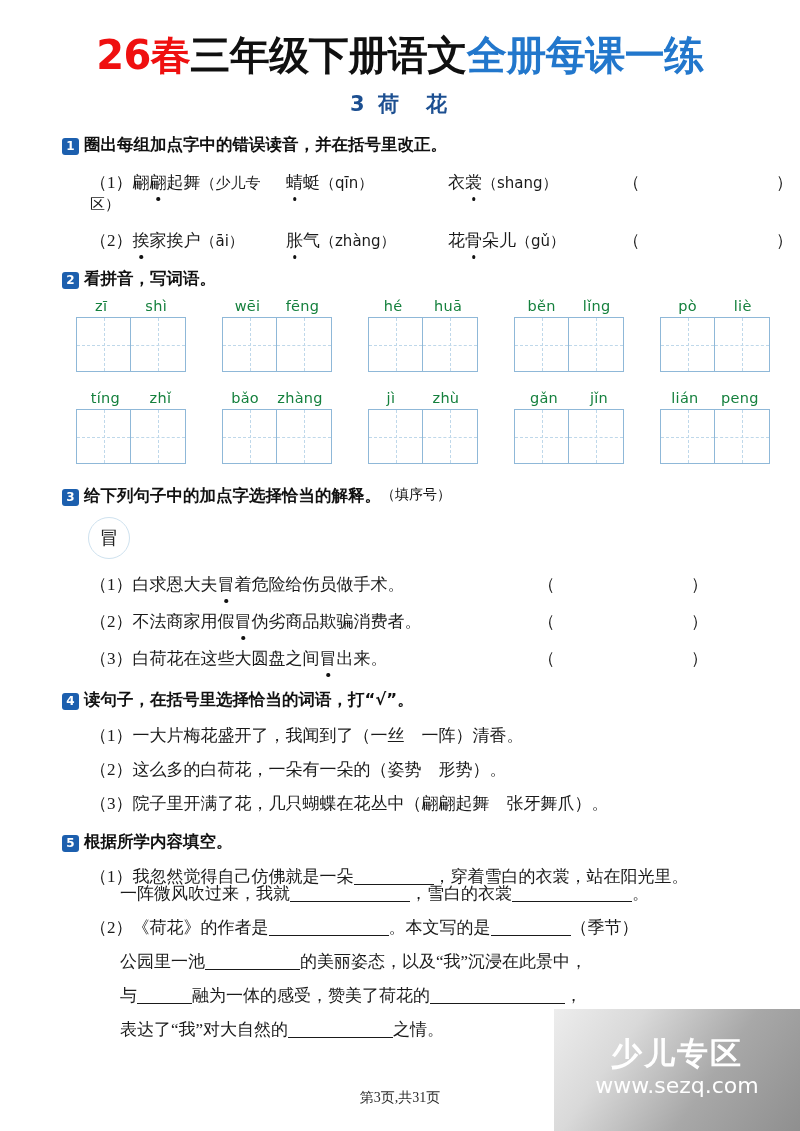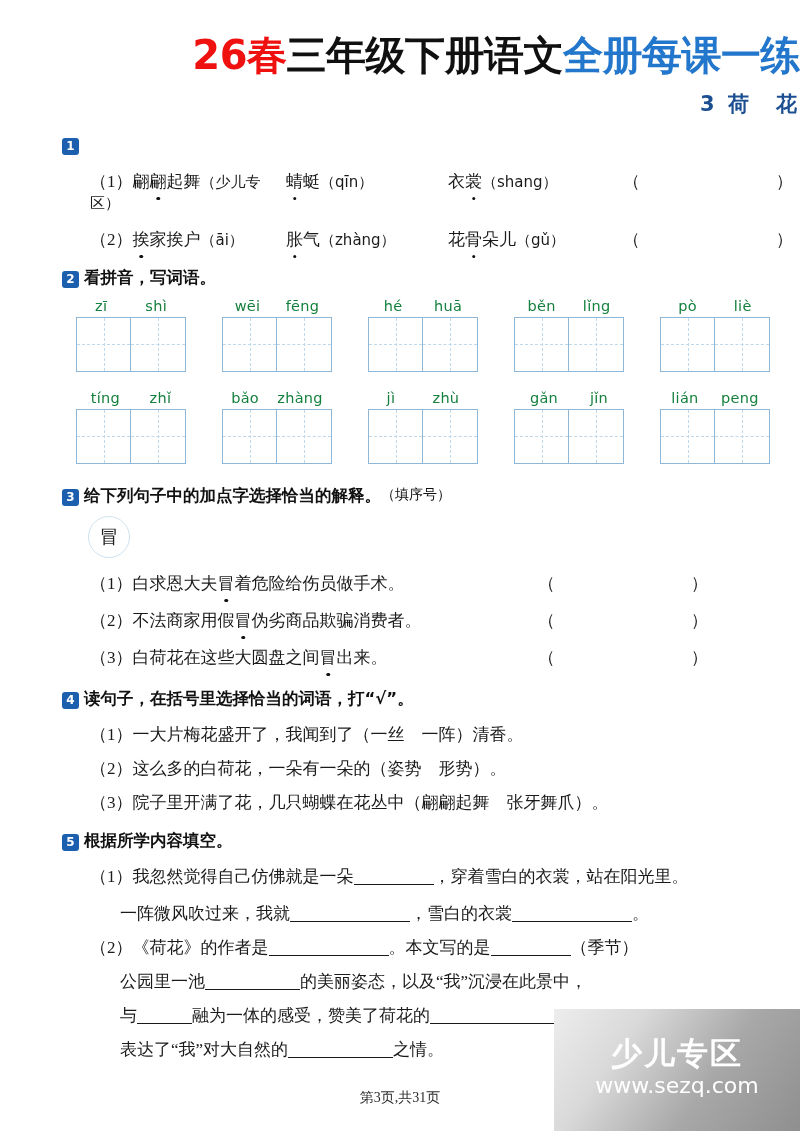--- a/index.html
+++ b/index.html
@@ -15,21 +15,21 @@
   }
 
   .page {
     position: relative;
     width: 800px;
     height: 1131px;
   }
 
   
   .title-wrap {
-    text-align: right;
+    text-align: center;
     padding-top: 34px;
   }
   .main-title {
     font-family: "DejaVu Sans", sans-serif;
     font-weight: bold;
     font-size: 40px;
     line-height: 1.05;
     letter-spacing: -0.5px;
     white-space: nowrap;
   }
@@ -271,20 +271,21 @@
     <div class="main-title">
       <span class="t-red">26春</span><span class="t-black">三年级下册语文</span><span class="t-blue">全册每课一练</span>
     </div>
     <div class="sub-title">3 荷　花</div>
   </div>
 
   <div class="content">
 
     <div class="q-head">
       <span class="badge">1</span>
+      <span>圈出每组加点字中的错误读音，并在括号里改正。</span>
     </div>
 
     <div class="q1row indent">
       <span class="c1"><span>（1）</span><span>翩</span><span class="dotted">翩</span><span>起舞</span><span class="py">（少儿专区）</span></span>
       <span class="c2"><span></span><span class="dotted">蜻</span><span>蜓</span><span class="py">（qīn）</span></span>
       <span class="c3"><span>衣</span><span class="dotted">裳</span><span></span><span class="py">（shang）</span></span>
       <span class="c4">（　　）</span>
     </div>
 
     <div class="q1row indent">
@@ -440,21 +441,21 @@
     <div class="line indent" style="margin-top:17px;">（3）院子里开满了花，几只蝴蝶在花丛中（翩翩起舞　张牙舞爪）。</div>
 
     <div class="q-head" style="margin-top:20px;">
       <span class="badge">5</span>
       <span>根据所学内容填空。</span>
     </div>
 
     <div class="line indent" style="margin-top:16px;">
       <span>（1）</span><span>我忽然觉得自己仿佛就是一朵</span><span class="blank b80"></span><span>，穿着雪白的衣裳，站在阳光里。</span>
     </div>
-    <div class="line indent2" style="margin-top:20px;">
+    <div class="line indent2" style="margin-top:0;">
       <span>一阵微风吹过来，我就</span><span class="blank b120"></span><span>，雪白的衣裳</span><span class="blank b120"></span><span>。</span>
     </div>
 
     <div class="line indent" style="margin-top:17px;">
       <span>（2）</span><span>《荷花》的作者是</span><span class="blank b120"></span><span>。本文写的是</span><span class="blank b80"></span><span>（季节）</span>
     </div>
     <div class="line indent2" style="margin-top:17px;">
       <span>公园里一池</span><span class="blank b95"></span><span>的美丽姿态，以及“我”沉浸在此景中，</span>
     </div>
     <div class="line indent2" style="margin-top:17px;">

